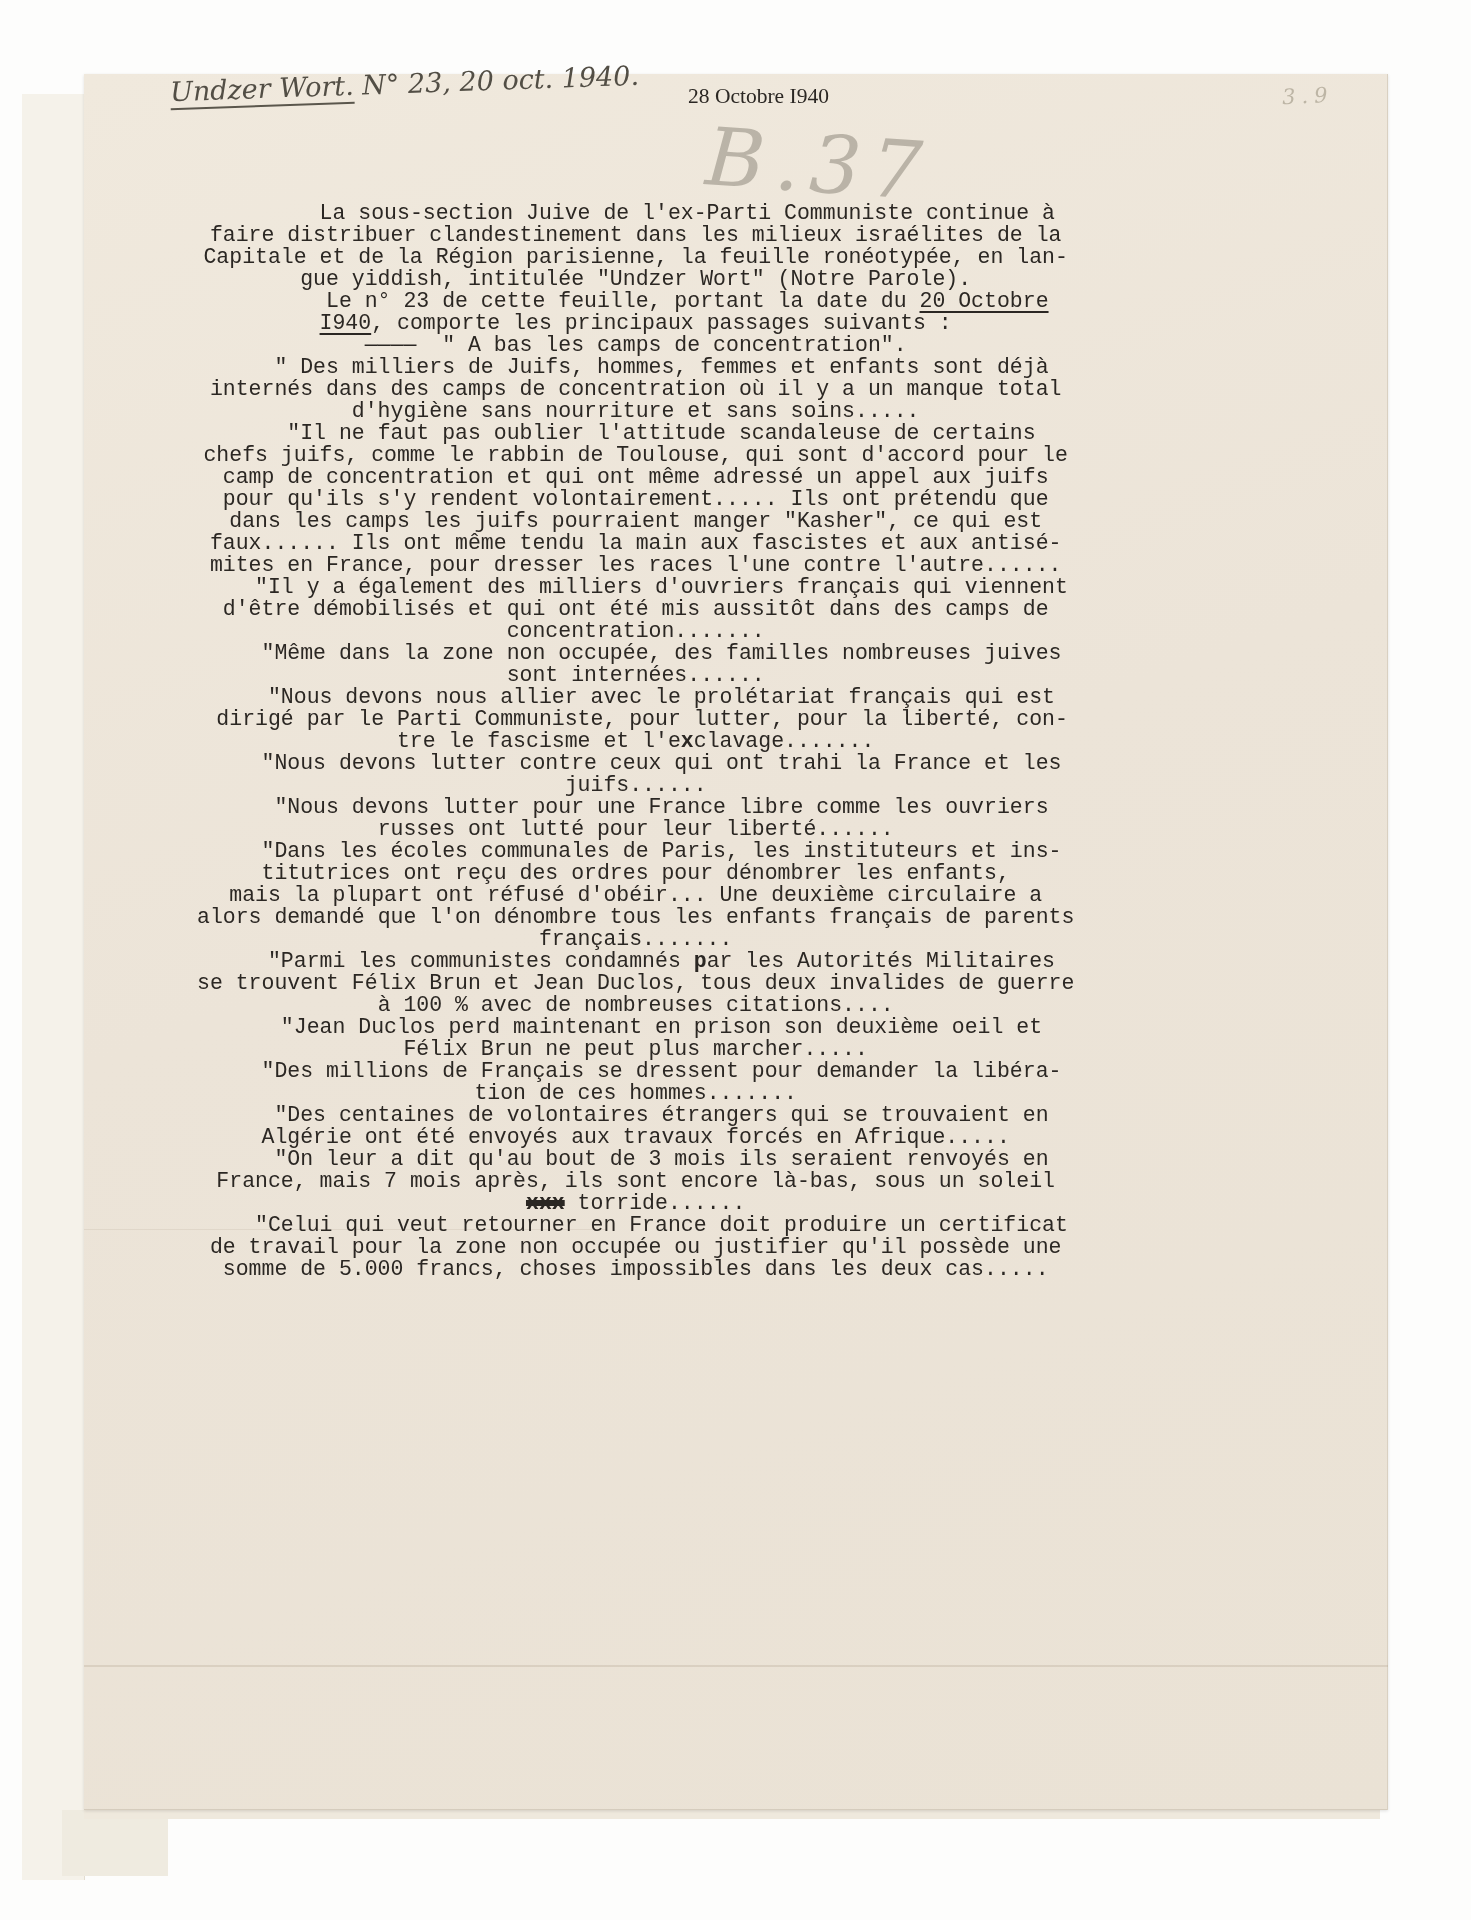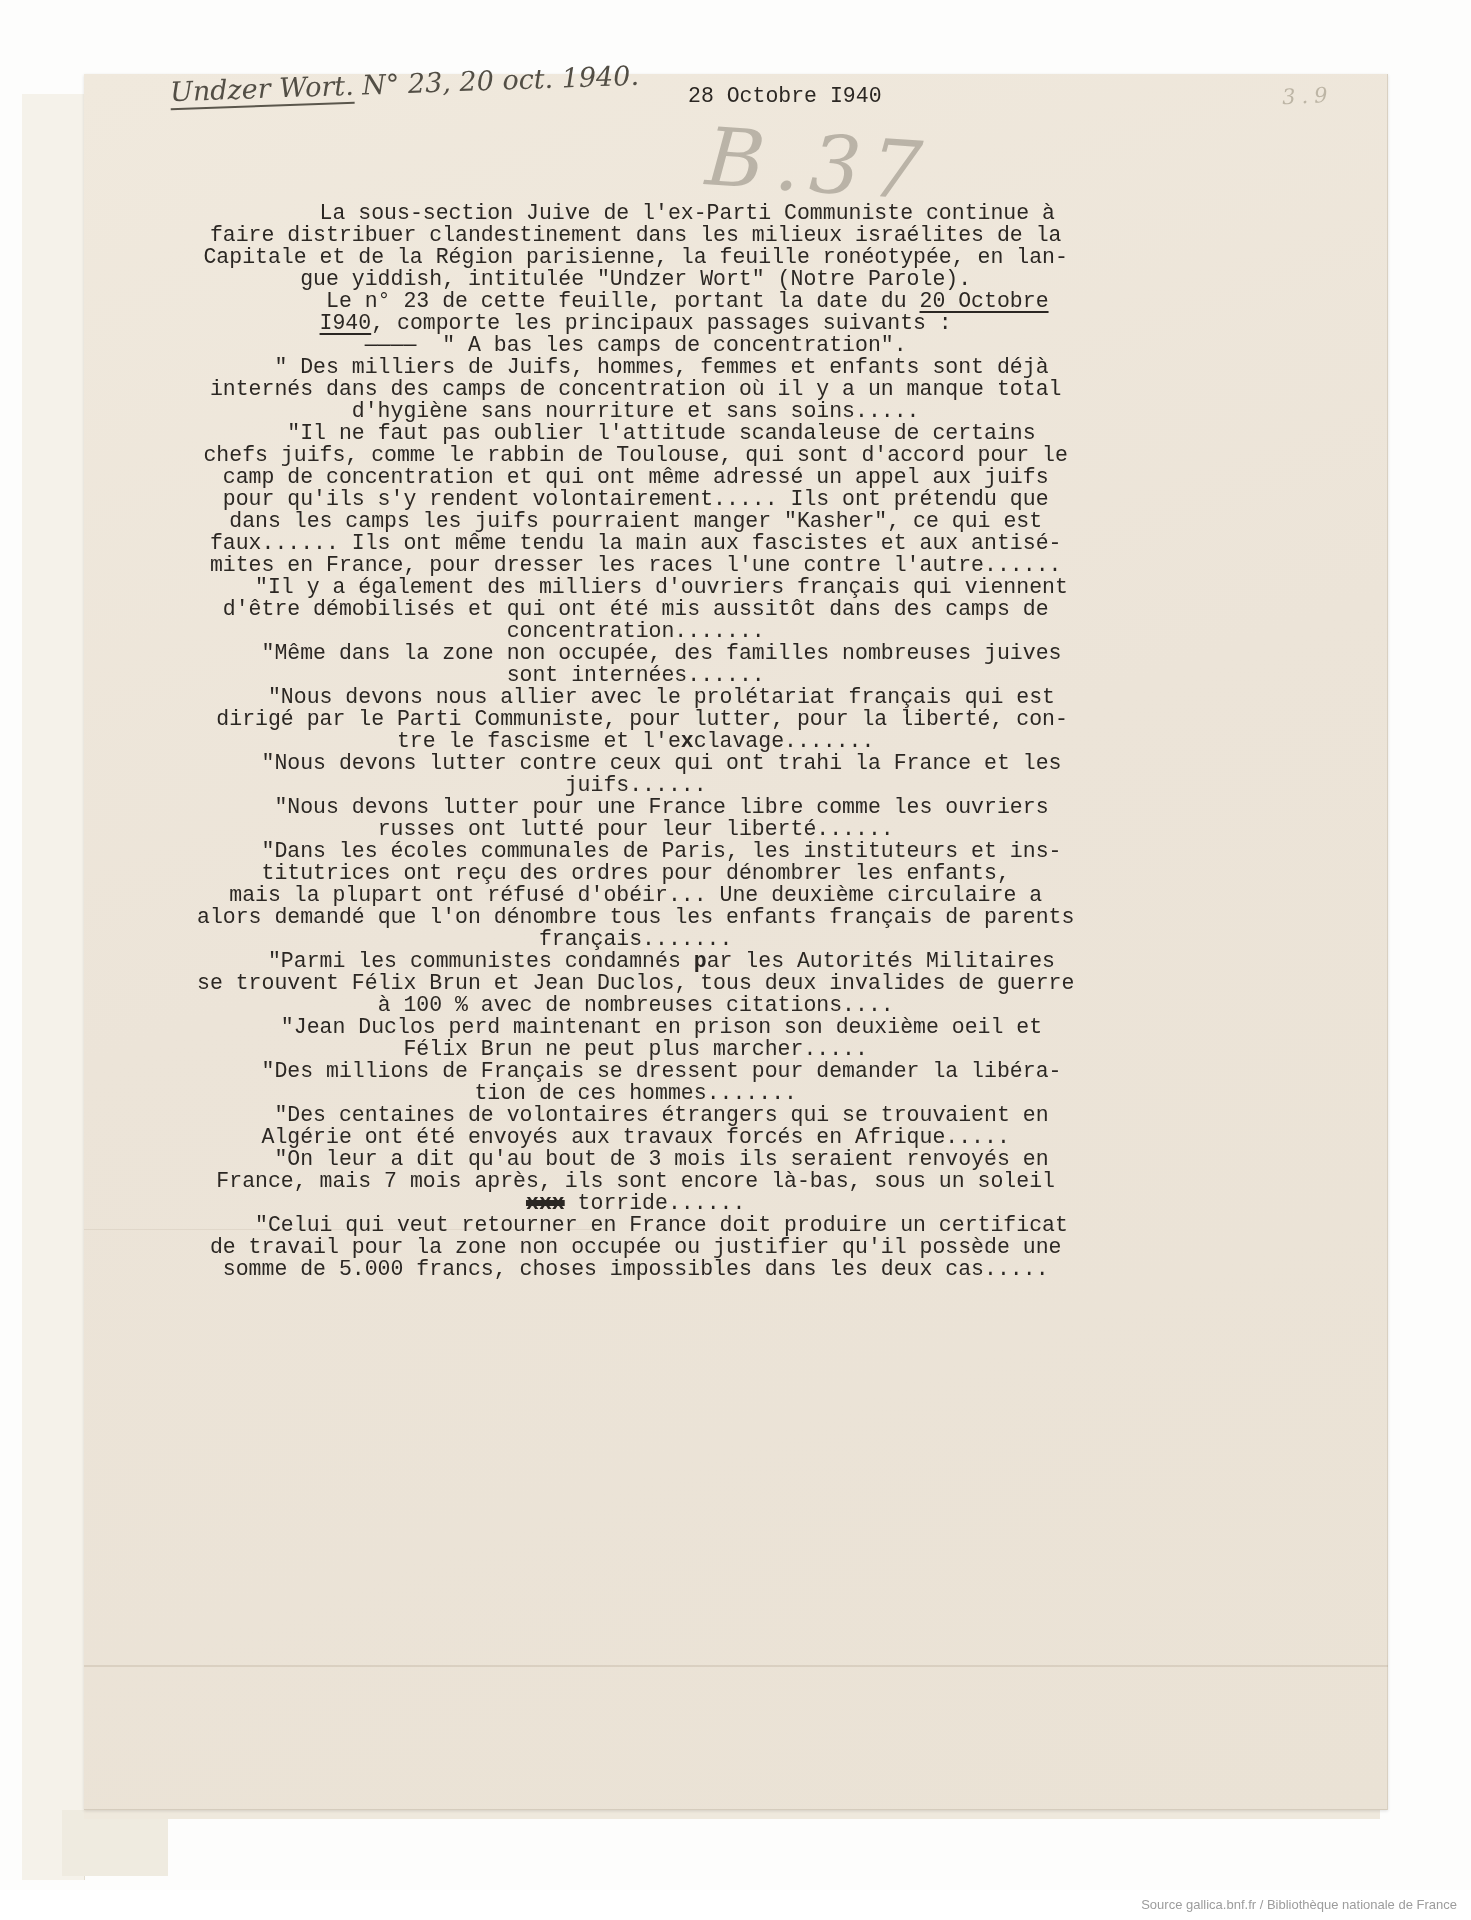--- a/index.html
+++ b/index.html
@@ -23,21 +23,21 @@
 
   
   .typedbody{position:absolute;left:113px;top:128px;
     font-family:"Liberation Mono","DejaVu Sans Mono",monospace;
     font-size:21.5px;line-height:22px;color:#2b2723;white-space:pre;}
   .tline{height:22px;text-align:center;}
   .typedbody .u{text-decoration:underline;text-decoration-thickness:2px;text-underline-offset:4px;margin-top:24px;}
   .typedbody .b{font-weight:bold;}
   .typedbody .s{text-decoration:line-through;text-decoration-thickness:6px;}
   .typeddate{position:absolute;left:604px;top:10px;
-    font-family:Liberation Mono, monospace;
+    font-family:Liberation Serif, serif;
     font-size:21.5px;color:#2b2723;white-space:pre;}
 
   
   .handnote{position:absolute;left:86px;top:-6px;
     font-family:"DejaVu Serif",serif;font-style:italic;
     font-size:27px;color:#524e45;transform:rotate(-2deg);white-space:pre;}
   .handnote .hn-u{border-bottom:2px solid #5a564c;padding-bottom:1px;}
 
   
   .pencil{position:absolute;left:622px;top:44px;
@@ -71,16 +71,13 @@
 
     <div class="typeddate">28 Octobre I940</div>
 
     <div class="pencil">B.37</div>
 
     <div class="cornermark">3.9</div>
 
     <div id="typed-body" class="typedbody"><div class="tline"><span>        La sous-section Juive de l'ex-Parti Communiste continue à</span></div><div class="tline"><span>faire distribuer clandestinement dans les milieux israélites de la</span></div><div class="tline"><span>Capitale et de la Région parisienne, la feuille ronéotypée, en lan-</span></div><div class="tline"><span>gue yiddish, intitulée "Undzer Wort" (Notre Parole).</span></div><div class="tline"><span>        Le n° 23 de cette feuille, portant la date du </span><span class="u">20 Octobre</span></div><div class="tline"><span class="u">I940</span><span>, comporte les principaux passages suivants :</span></div><div class="tline"><span>————</span><span>  " A bas les camps de concentration".</span></div><div class="tline"><span>    " Des milliers de Juifs, hommes, femmes et enfants sont déjà</span></div><div class="tline"><span>internés dans des camps de concentration où il y a un manque total</span></div><div class="tline"><span>d'hygiène sans nourriture et sans soins.....</span></div><div class="tline"><span>    "Il ne faut pas oublier l'attitude scandaleuse de certains</span></div><div class="tline"><span>chefs juifs, comme le rabbin de Toulouse, qui sont d'accord pour le</span></div><div class="tline"><span>camp de concentration et qui ont même adressé un appel aux juifs</span></div><div class="tline"><span>pour qu'ils s'y rendent volontairement..... Ils ont prétendu que</span></div><div class="tline"><span>dans les camps les juifs pourraient manger "Kasher", ce qui est</span></div><div class="tline"><span>faux...... Ils ont même tendu la main aux fascistes et aux antisé-</span></div><div class="tline"><span>mites en France, pour dresser les races l'une contre l'autre......</span></div><div class="tline"><span>    "Il y a également des milliers d'ouvriers français qui viennent</span></div><div class="tline"><span>d'être démobilisés et qui ont été mis aussitôt dans des camps de</span></div><div class="tline"><span>concentration.......</span></div><div class="tline"><span>    "Même dans la zone non occupée, des familles nombreuses juives</span></div><div class="tline"><span>sont internées......</span></div><div class="tline"><span>    "Nous devons nous allier avec le prolétariat français qui est</span></div><div class="tline"><span> dirigé par le Parti Communiste, pour lutter, pour la liberté, con-</span></div><div class="tline"><span>tre le fascisme et l'e</span><span class="b">x</span><span>clavage.......</span></div><div class="tline"><span>    "Nous devons lutter contre ceux qui ont trahi la France et les</span></div><div class="tline"><span>juifs......</span></div><div class="tline"><span>    "Nous devons lutter pour une France libre comme les ouvriers</span></div><div class="tline"><span>russes ont lutté pour leur liberté......</span></div><div class="tline"><span>    "Dans les écoles communales de Paris, les instituteurs et ins-</span></div><div class="tline"><span>titutrices ont reçu des ordres pour dénombrer les enfants,</span></div><div class="tline"><span>mais la plupart ont réfusé d'obéir... Une deuxième circulaire a</span></div><div class="tline"><span>alors demandé que l'on dénombre tous les enfants français de parents</span></div><div class="tline"><span>français.......</span></div><div class="tline"><span>    "Parmi les communistes condamnés </span><span class="b">p</span><span>ar les Autorités Militaires</span></div><div class="tline"><span>se trouvent Félix Brun et Jean Duclos, tous deux invalides de guerre</span></div><div class="tline"><span>à 100 % avec de nombreuses citations....</span></div><div class="tline"><span>    "Jean Duclos perd maintenant en prison son deuxième oeil et</span></div><div class="tline"><span>Félix Brun ne peut plus marcher.....</span></div><div class="tline"><span>    "Des millions de Français se dressent pour demander la libéra-</span></div><div class="tline"><span>tion de ces hommes.......</span></div><div class="tline"><span>    "Des centaines de volontaires étrangers qui se trouvaient en</span></div><div class="tline"><span>Algérie ont été envoyés aux travaux forcés en Afrique.....</span></div><div class="tline"><span>    "On leur a dit qu'au bout de 3 mois ils seraient renvoyés en</span></div><div class="tline"><span>France, mais 7 mois après, ils sont encore là-bas, sous un soleil</span></div><div class="tline"><span class="b s">xxx</span><span> torride......</span></div><div class="tline"><span>    "Celui qui veut retourner en France doit produire un certificat</span></div><div class="tline"><span>de travail pour la zone non occupée ou justifier qu'il possède une</span></div><div class="tline"><span>somme de 5.000 francs, choses impossibles dans les deux cas.....</span></div></div>
   </div>
 
-  <div class="footerbar">
-    <span>Source gallica.bnf.fr / Bibliothèque nationale de France</span>
-  </div>
 </div>
 
 </body></html>

